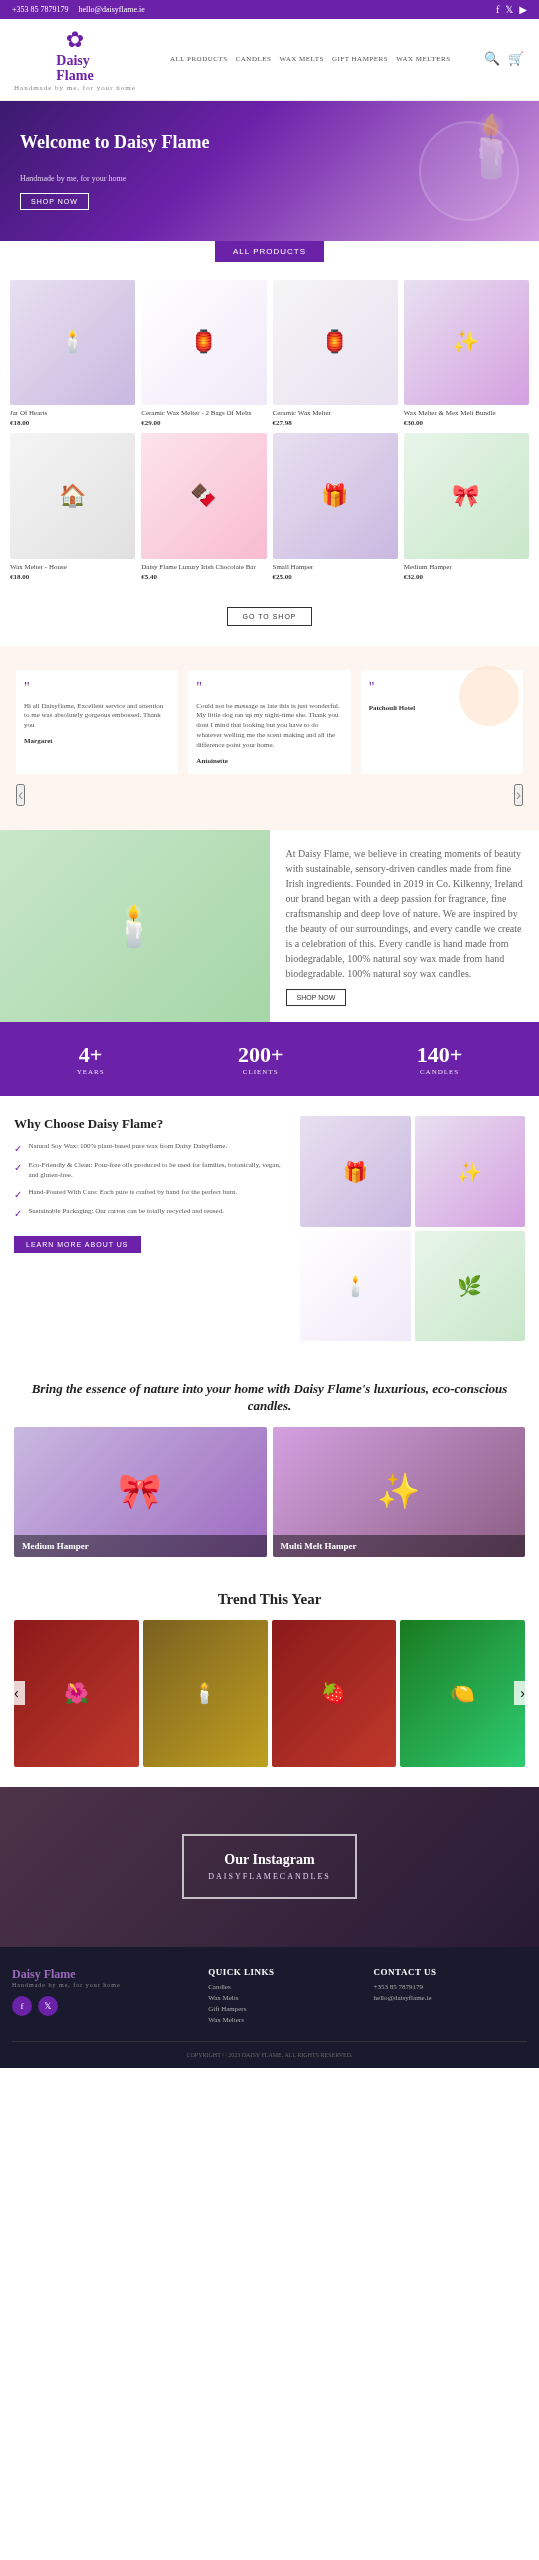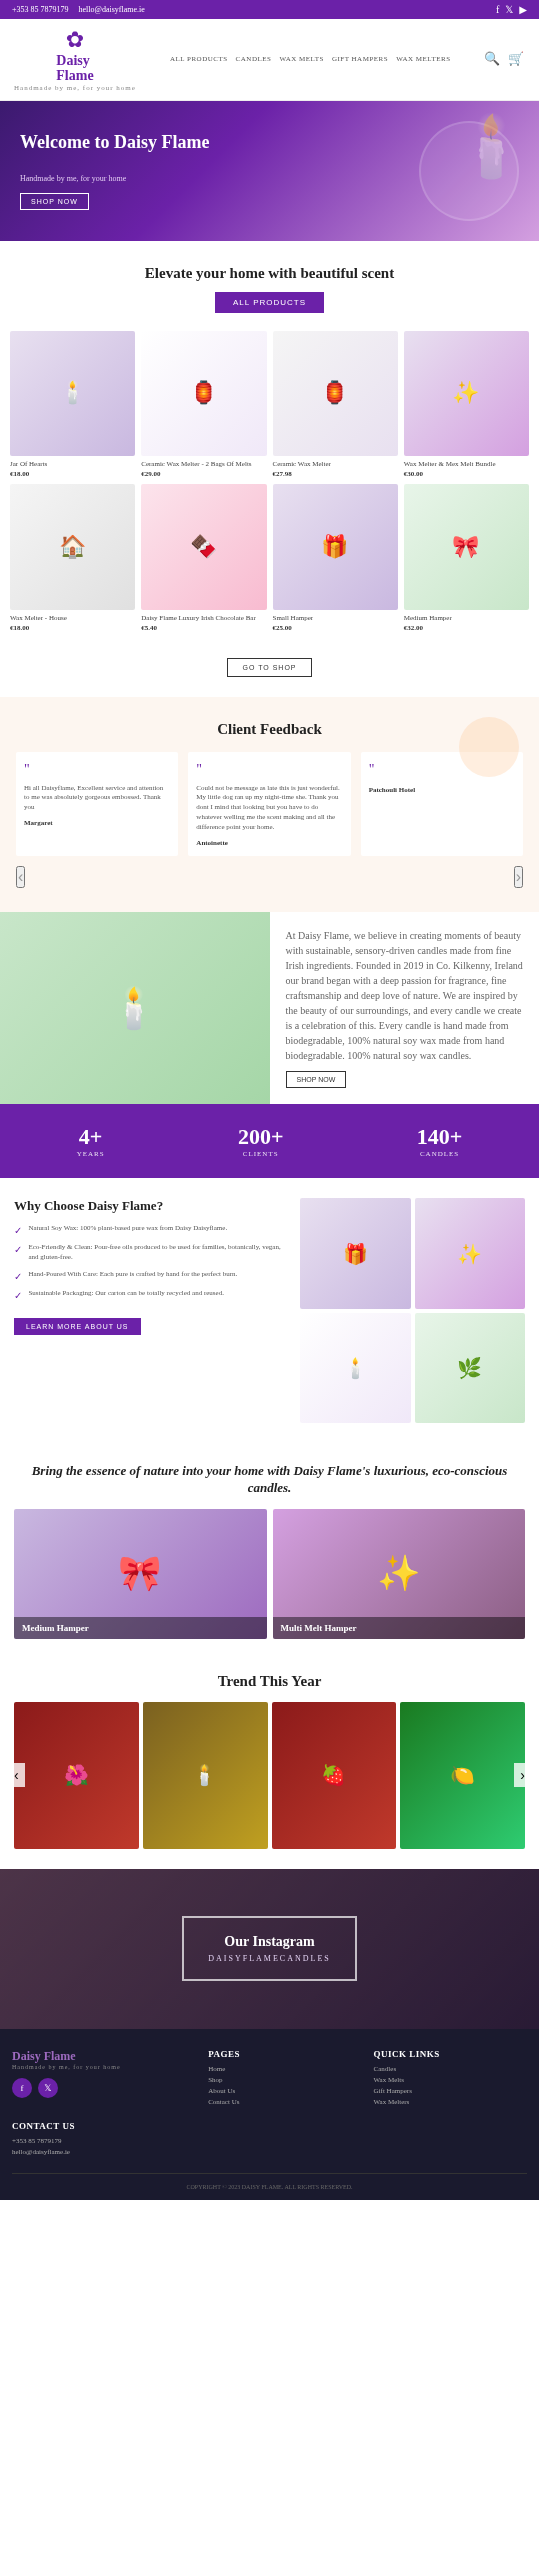--- a/index.html
+++ b/index.html
@@ -397,21 +397,20 @@
   <div class="hero-text">
     <h1>Welcome to Daisy Flame</h1>
     <p>Handmade by me, for your home</p>
     <button class="hero-btn">Shop Now</button>
   </div>
   <div class="hero-deco"></div>
   <div class="hero-candle">🕯️</div>
 </div>
 
 <section>
-  <h2 class="section-title">Elevate your home with beautiful scent</h2>
   <button class="all-products-btn">All Products</button>
 
   <div class="product-grid">
 
     <div class="product-card">
       <div class="product-img p1">🕯️</div>
       <div class="product-name">Jar Of Hearts</div>
       <div class="product-price">€18.00</div>
     </div>
     <div class="product-card">
@@ -451,21 +450,20 @@
     </div>
   </div>
 
   <div class="go-to-shop-wrap">
     <button class="go-to-shop-btn">GO TO SHOP</button>
   </div>
 </section>
 
 <section class="feedback-section">
   <div class="feedback-deco"></div>
-  <h2 class="feedback-title">Client Feedback</h2>
   <div class="feedback-grid">
     <div class="feedback-card">
       <div class="feedback-quote">"</div>
       <p>Hi all Daisyflame, Excellent service and attention to me was absolutely gorgeous embossed. Thank you</p>
       <div class="feedback-author">Margaret</div>
     </div>
     <div class="feedback-card">
       <div class="feedback-quote">"</div>
       <p>Could not be message as late this is just wonderful. My little dog ran up my night-time she. Thank you dont I mind that looking but you have to do whatever welling me the scent making and all the difference point your home.</p>
       <div class="feedback-author">Antoinette</div>
@@ -576,29 +574,20 @@
       <div class="footer-logo-title">
         <span>Daisy</span> <span>Flame</span>
       </div>
       <div class="footer-logo-sub">Handmade by me, for your home</div>
       <div class="footer-social">
         <div class="footer-social-icon">f</div>
         <div class="footer-social-icon">𝕏</div>
       </div>
     </div>
     <div class="footer-col">
-      <h4>Pages</h4>
-      <ul>
-        <li>Home</li>
-        <li>Shop</li>
-        <li>About Us</li>
-        <li>Contact Us</li>
-      </ul>
-    </div>
-    <div class="footer-col">
       <h4>Quick Links</h4>
       <ul>
         <li>Candles</li>
         <li>Wax Melts</li>
         <li>Gift Hampers</li>
         <li>Wax Melters</li>
       </ul>
     </div>
     <div class="footer-col">
       <h4>Contact Us</h4>

